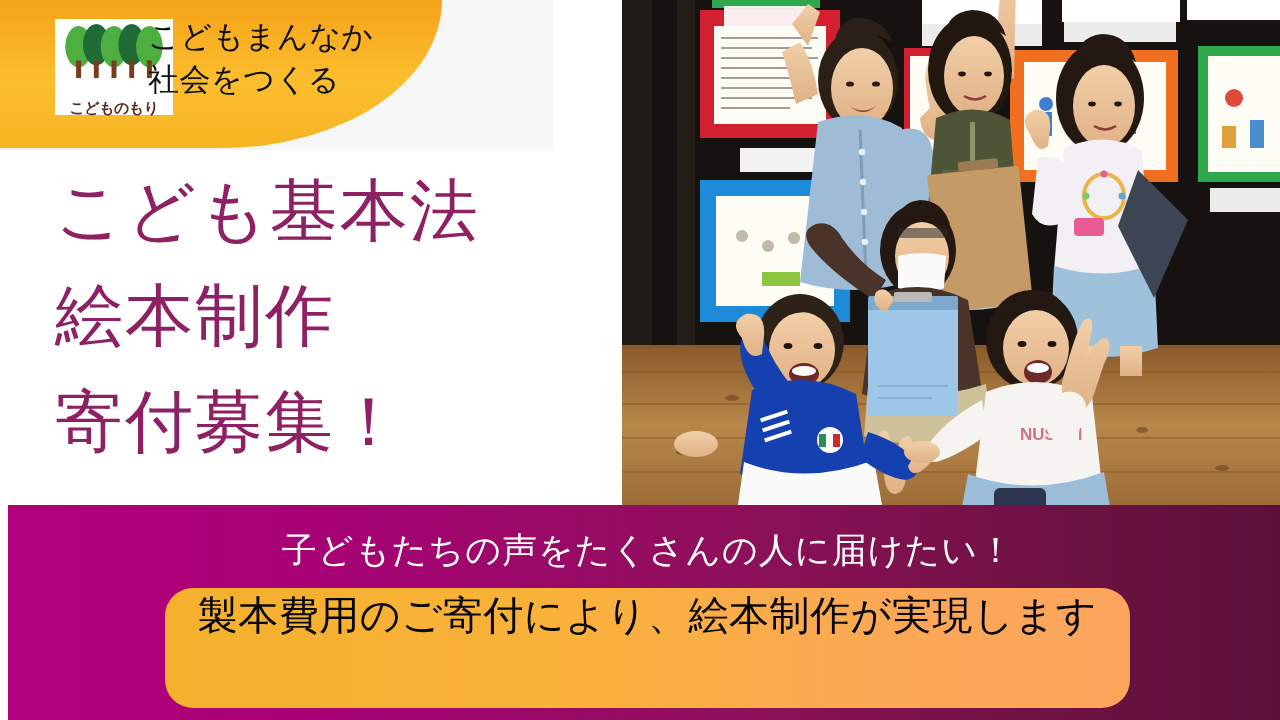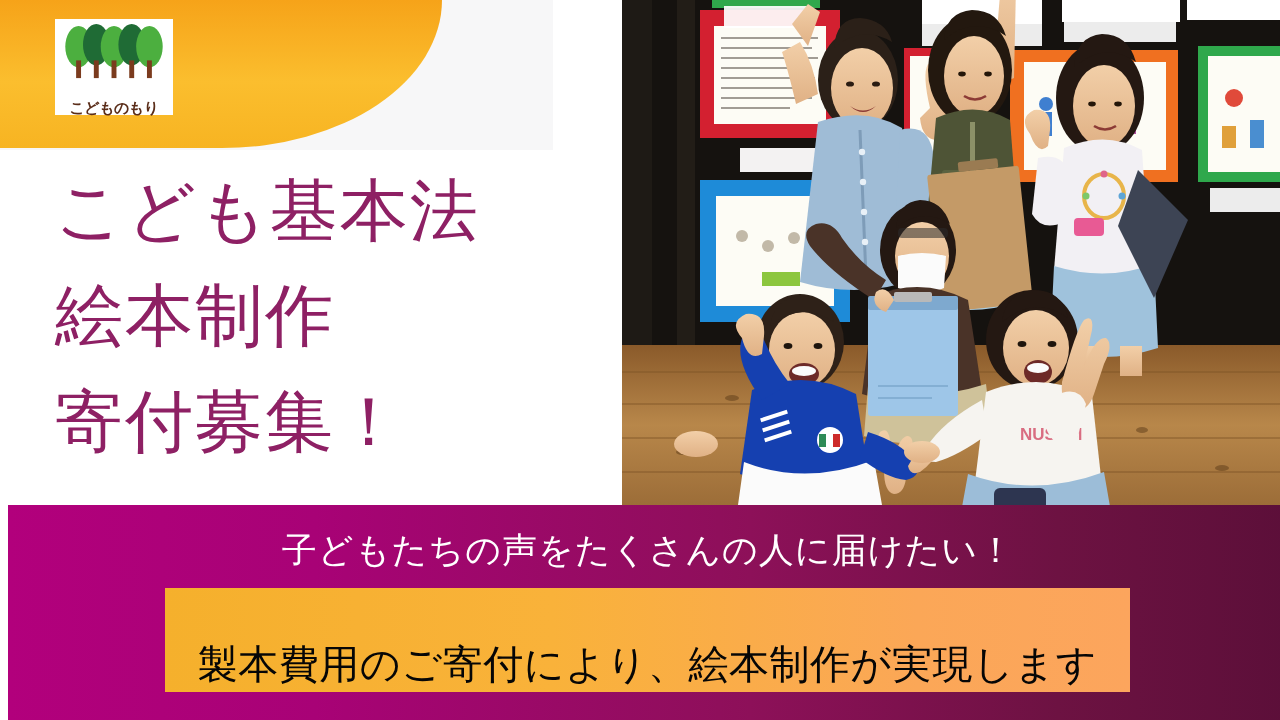--- a/index.html
+++ b/index.html
@@ -130,25 +130,26 @@
     font-size: 35px;
     font-weight: 500;
     letter-spacing: 1px;
     white-space: nowrap;
   }
   .band-callout {
     position: absolute;
     left: 157px;
     top: 83px;
     width: 965px;
-    height: 104px;
+    height: 120px;
     background: linear-gradient(90deg, #f5b02c 0%, #f9b23a 40%, #fba757 78%, #fca55d 100%);
     display: flex;
-    align-items: flex-end;
+    align-items: flex-start;
     justify-content: center;
+    border-radius: 28px;
   }
   .band-callout-text {
     color: #060606;
     font-size: 40px;
     font-weight: 500;
     letter-spacing: 0.5px;
     white-space: nowrap;
   }
 </style>
 </head>
@@ -168,20 +169,22 @@
         <ellipse cx="88" cy="24" rx="13.5" ry="21" fill="#4CAF3F"></ellipse>
         <rect x="13.5" y="38" width="5" height="18" fill="#7B3B1E"></rect>
         <rect x="31.5" y="38" width="5" height="18" fill="#7B3B1E"></rect>
         <rect x="49.5" y="38" width="5" height="18" fill="#7B3B1E"></rect>
         <rect x="67.5" y="38" width="5" height="18" fill="#7B3B1E"></rect>
         <rect x="85.5" y="38" width="5" height="18" fill="#7B3B1E"></rect>
       </svg>
       <div class="logo-word">こどものもり</div>
     </div>
 
+    <div class="header-slogan">こどもまんなか
+社会をつくる</div>
   </div>
 
   <div class="title-block">
     <div class="title-line">こども基本法</div>
     <div class="title-line">絵本制作</div>
     <div class="title-line">寄付募集！</div>
   </div>
 
   <div class="photo">
     <svg width="658" height="505" viewBox="0 0 658 505">

